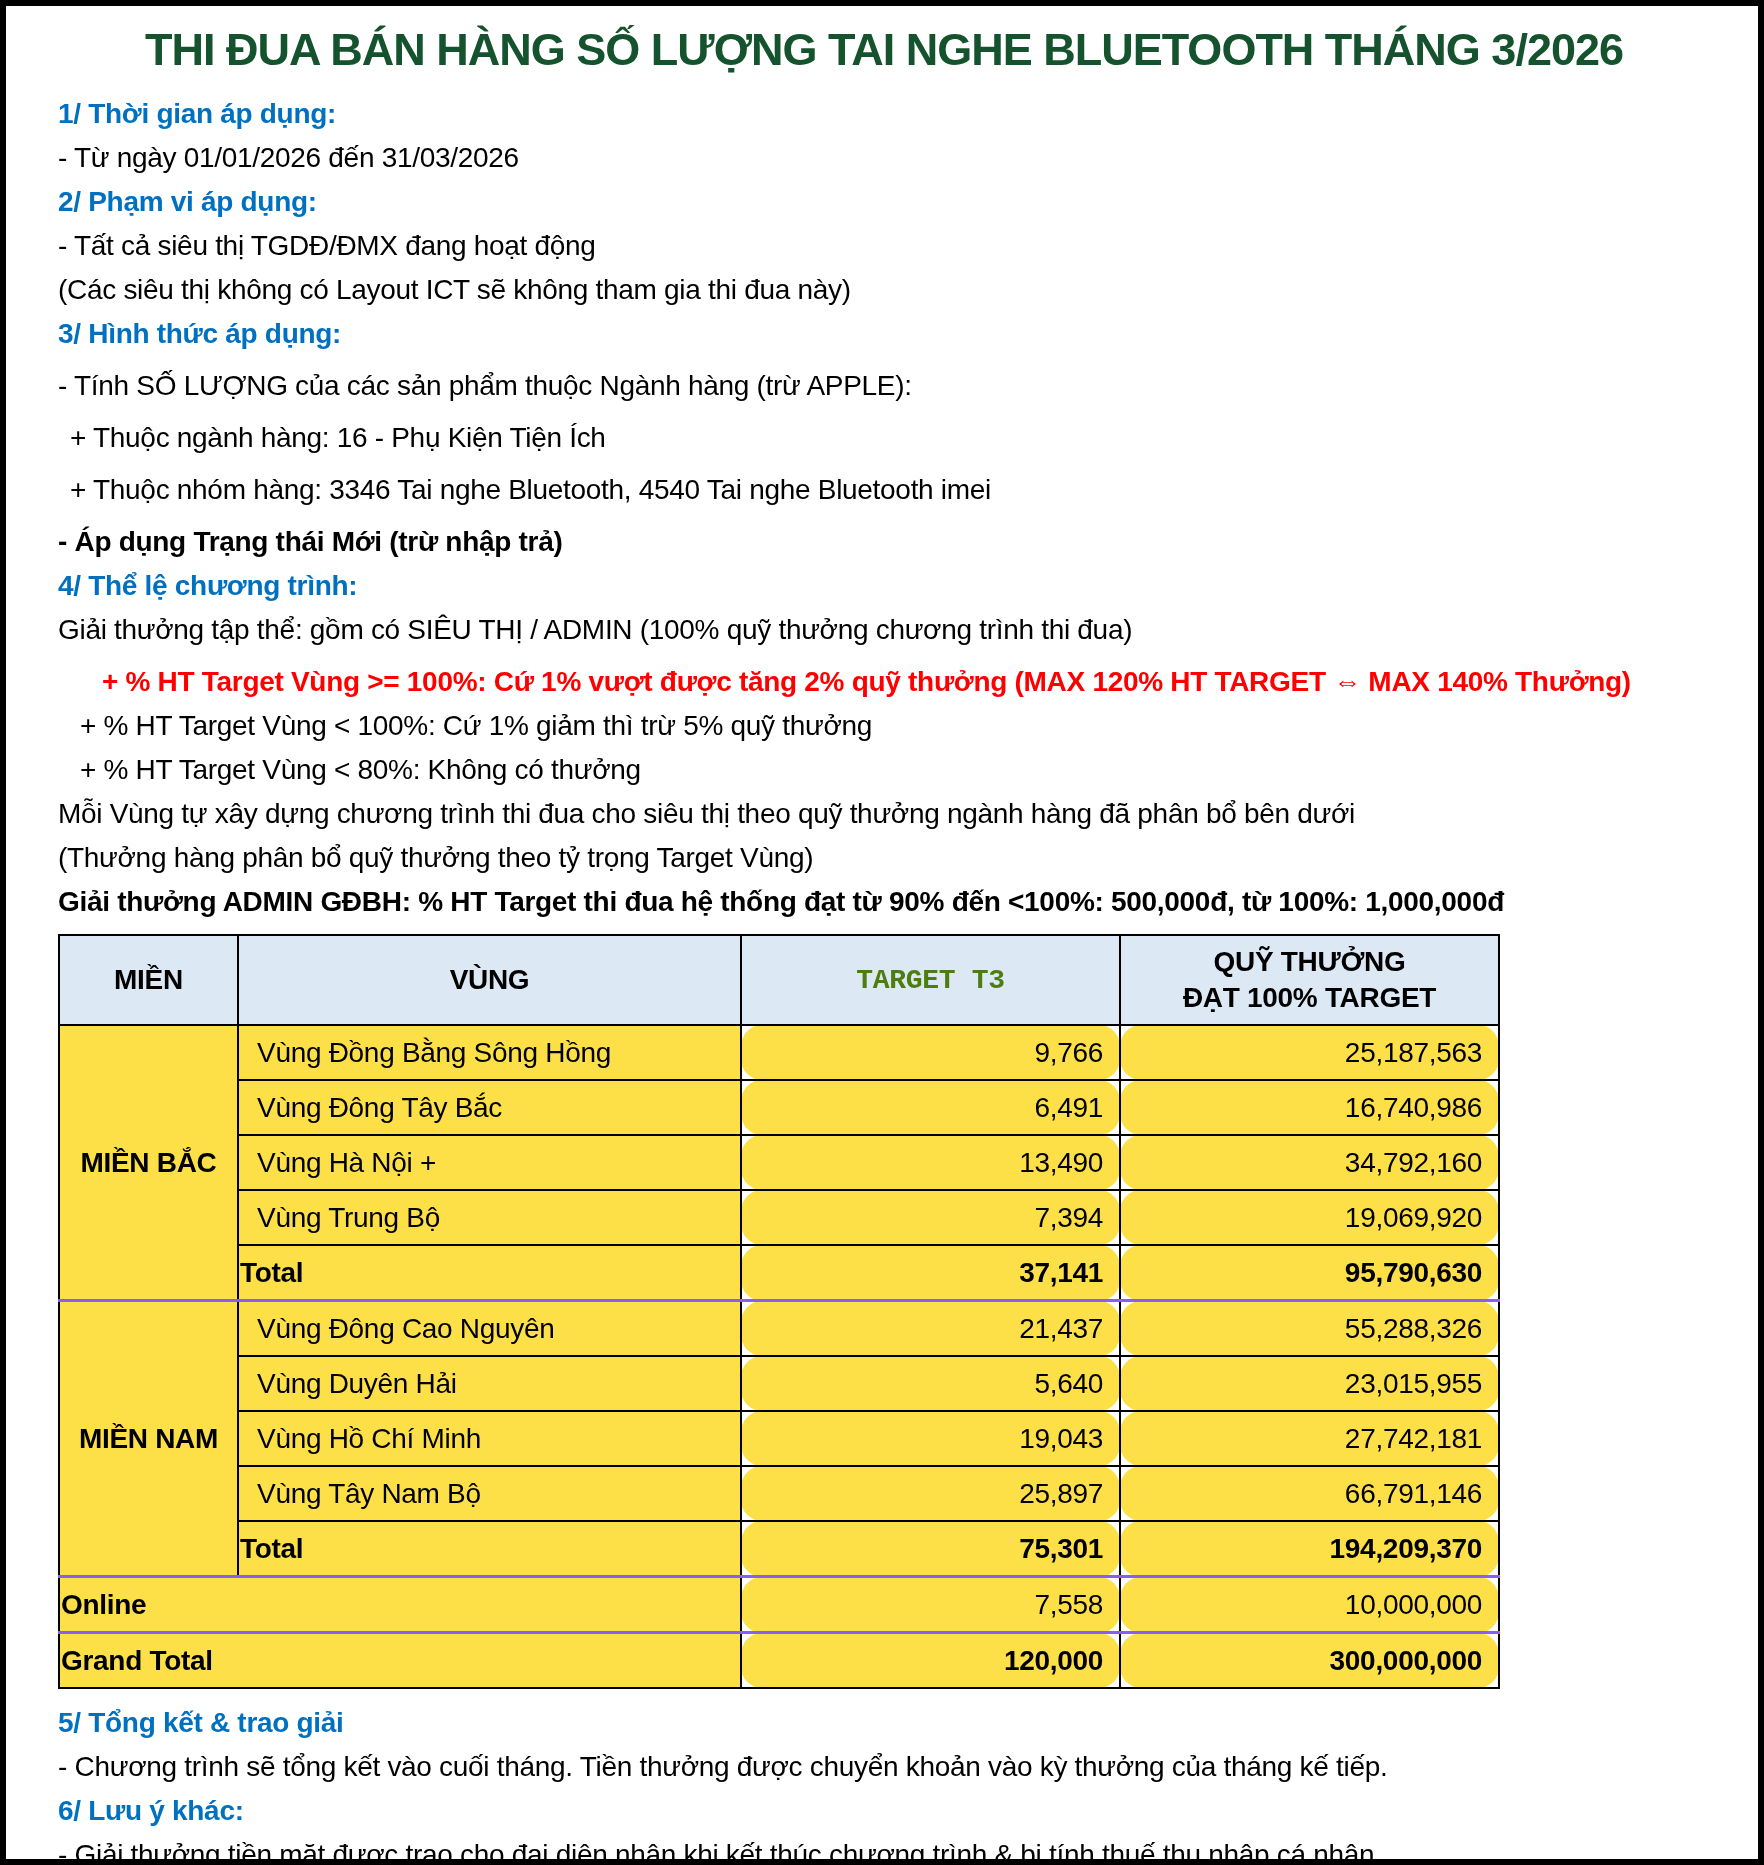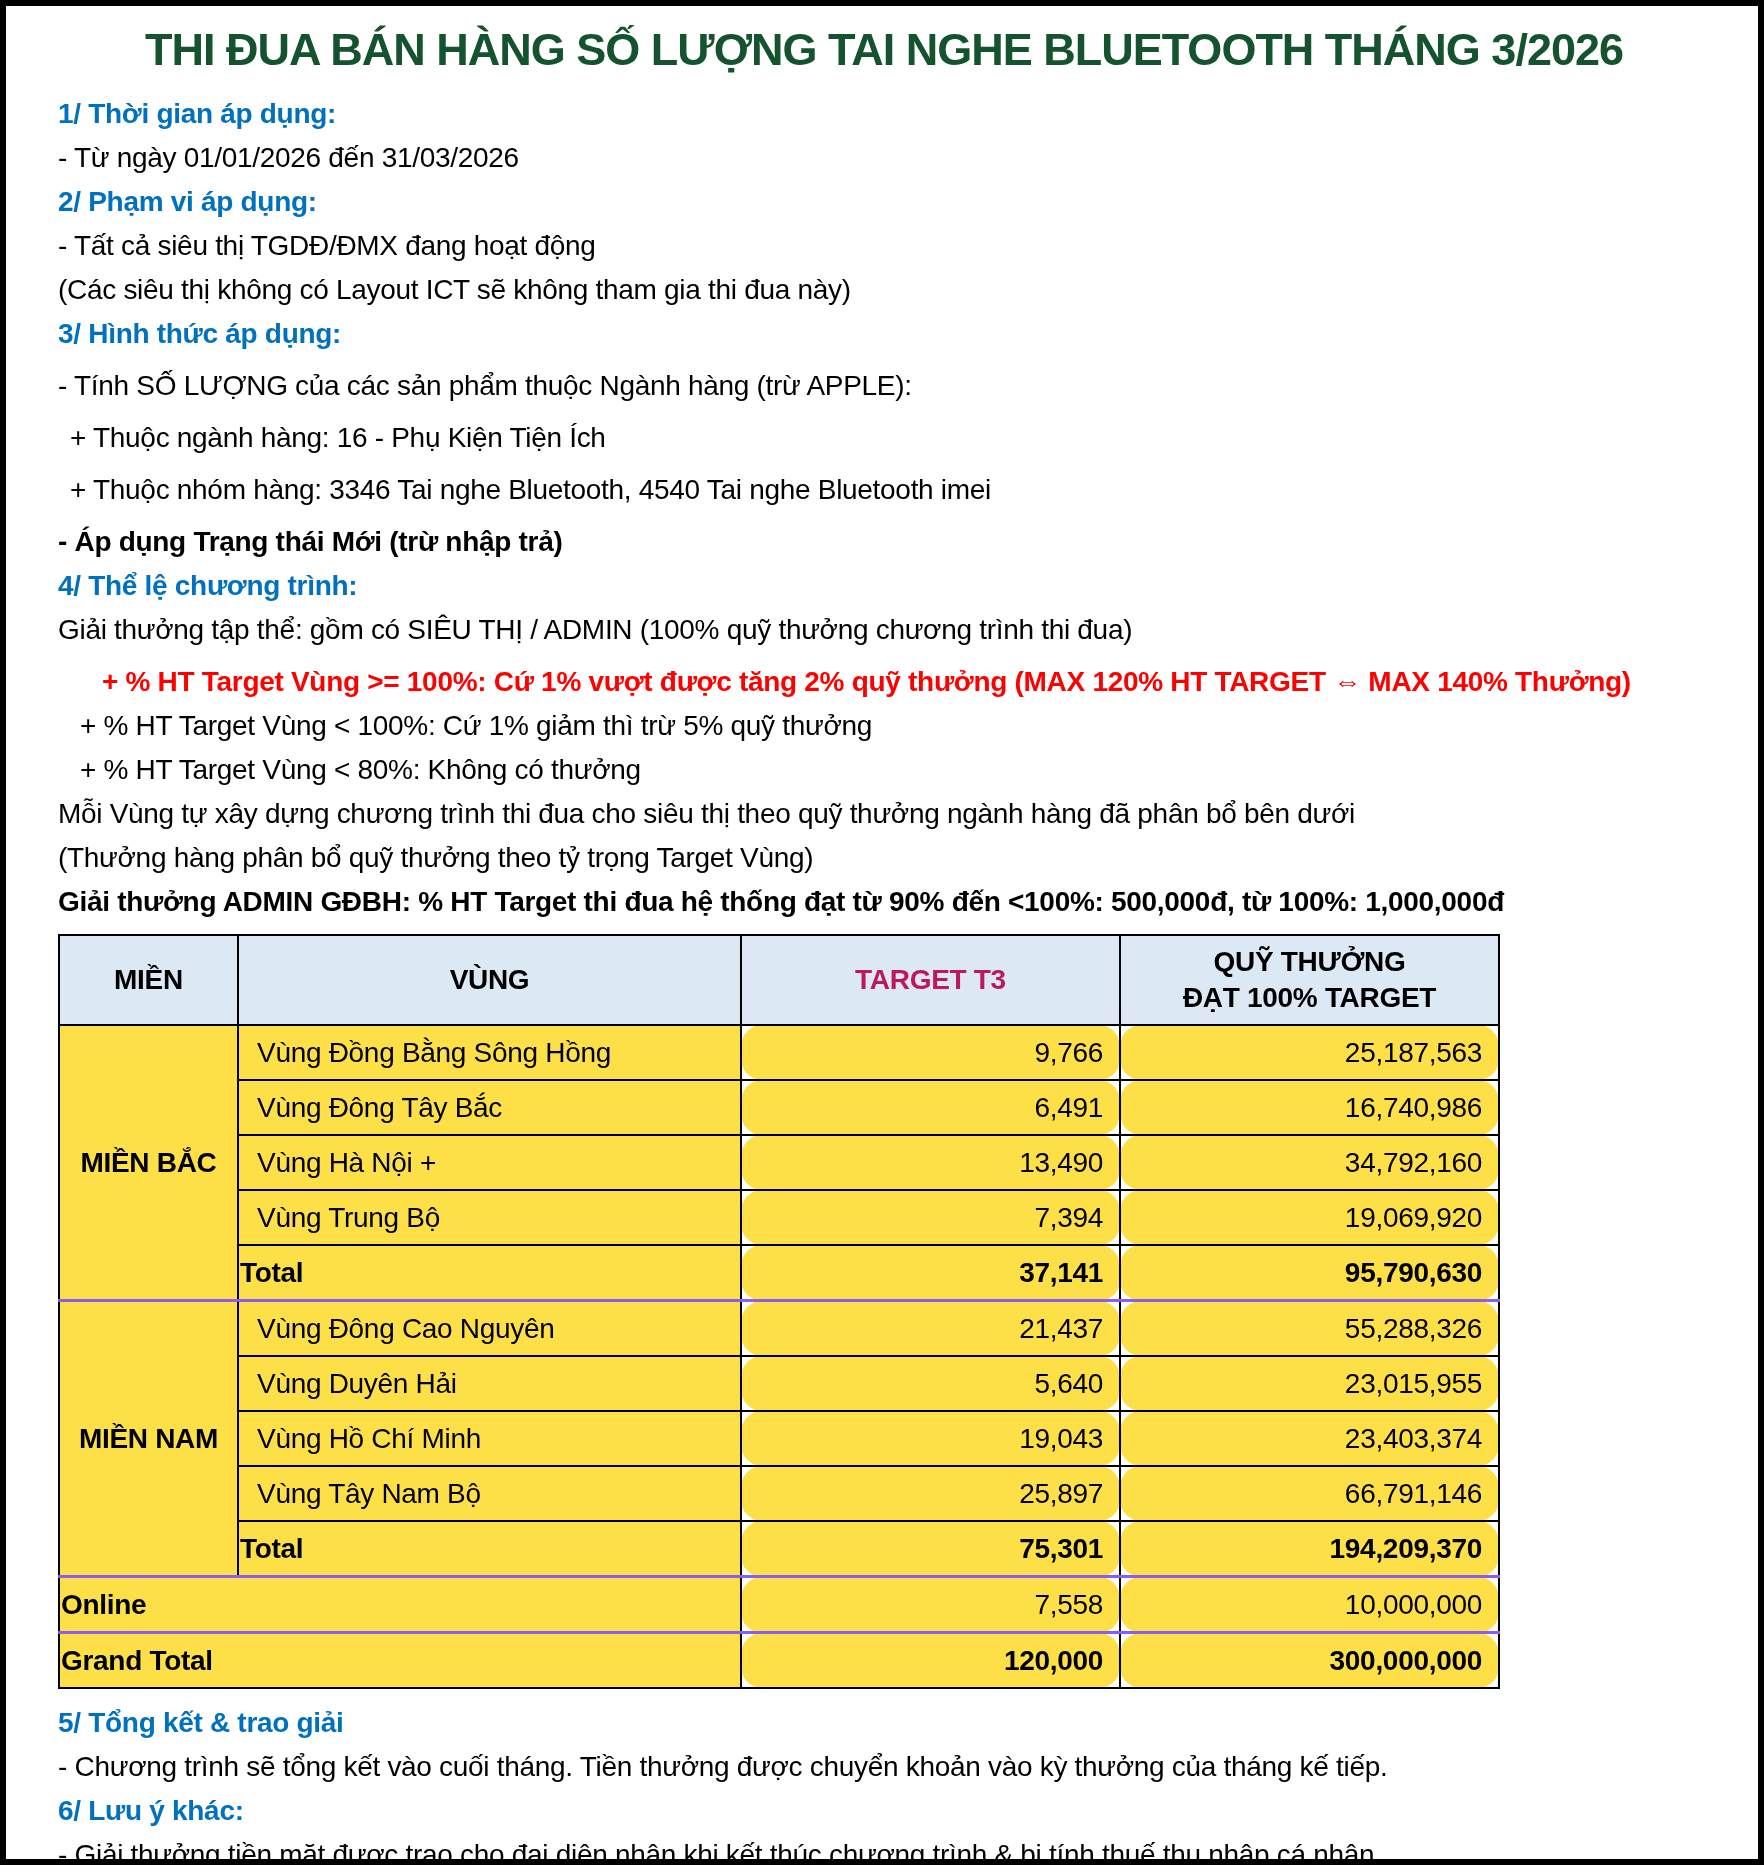--- a/index.html
+++ b/index.html
@@ -50,21 +50,21 @@
     letter-spacing:-0.3px;
     overflow:hidden;
   }
   .target-table thead th {
     background:#DCE9F5;
     height:86px;
     font-weight:700;
     text-align:center;
     vertical-align:middle;
   }
-  .th-target { color:#be185d; }
+  .th-target { color:#4d7c0f;font-family:Liberation Mono, monospace; }
   .quy-header div { line-height:36px; }
   .target-table tbody td { height:51px; vertical-align:middle; background:#fde047; }
   .mien-cell { font-weight:700; text-align:center; }
   .cell-vung { text-align:left; padding-left:18px; }
   .cell-num { text-align:right; padding-right:16px;border-radius:21px; }
   .row-total td { background:#DCE9F5; font-weight:700; }
   .cell-center { text-align:left; }
   .sep-above td { border-top:3px solid #8b5cf6; }
   .row-grand td { background:#DCE9F5; font-weight:700; height:56px; }
   .footer { margin-top:12px; }
@@ -149,21 +149,21 @@
         <td class="cell-num">55,288,326</td>
       </tr>
       <tr>
         <td class="cell-vung">Vùng Duyên Hải</td>
         <td class="cell-num">5,640</td>
         <td class="cell-num">23,015,955</td>
       </tr>
       <tr>
         <td class="cell-vung">Vùng Hồ Chí Minh</td>
         <td class="cell-num">19,043</td>
-        <td class="cell-num">23,403,374</td>
+        <td class="cell-num">27,742,181</td>
       </tr>
       <tr>
         <td class="cell-vung">Vùng Tây Nam Bộ</td>
         <td class="cell-num">25,897</td>
         <td class="cell-num">66,791,146</td>
       </tr>
       <tr class="row-total">
         <td class="cell-center">Total</td>
         <td class="cell-num">75,301</td>
         <td class="cell-num">194,209,370</td>

